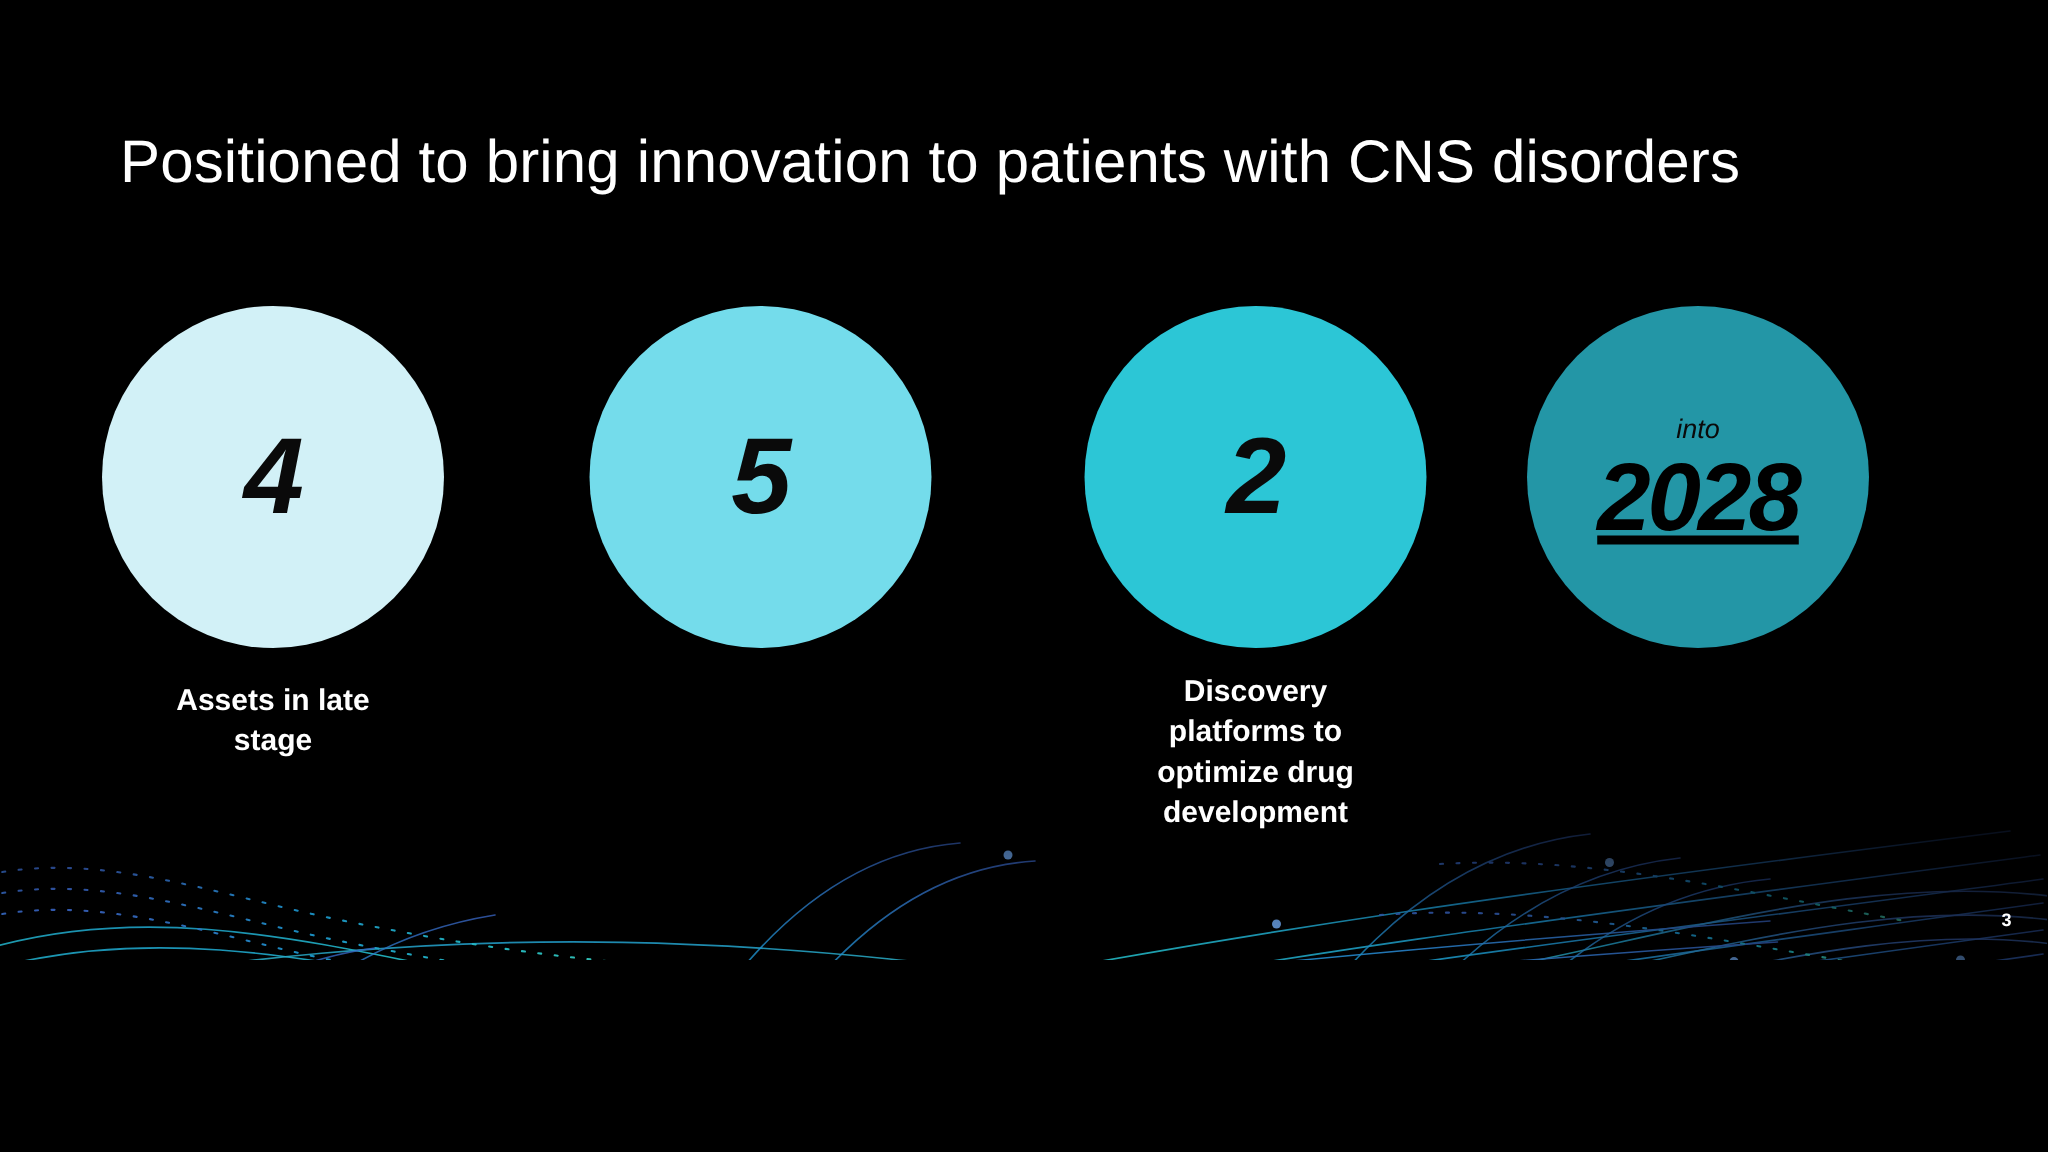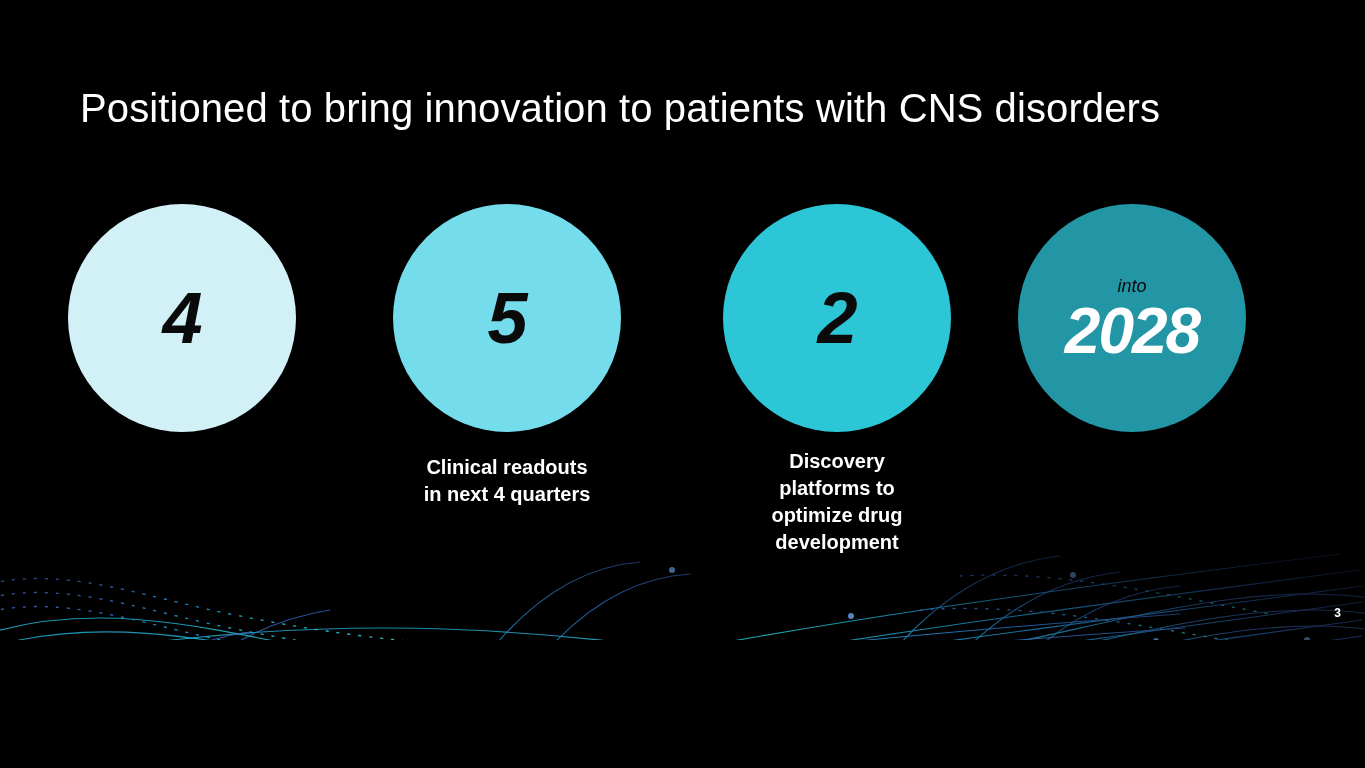--- a/index.html
+++ b/index.html
@@ -135,44 +135,44 @@
 <div id="slide" style="background: rgb(0, 0, 0);">
 
   <h1 id="slide-title" style="color: rgb(255, 255, 255);">Positioned to bring innovation to patients with CNS disorders</h1>
 
   <div id="stats-row">
 
     <div class="stat-item" id="stat-item-0">
       <div class="stat-circle" style="background: rgb(210, 241, 247);">
         <div class="stat-value" style="color: rgb(10, 10, 10);">4</div>
       </div>
+      <div class="stat-label">Assets in late
+stage</div>
     </div>
 
     <div class="stat-item" id="stat-item-1">
       <div class="stat-circle" style="background: rgb(116, 220, 235);">
         <div class="stat-value" style="color: rgb(10, 10, 10);">5</div>
       </div>
-      <div class="stat-label">Clinical readouts
-in next 4 quarters</div>
     </div>
 
     <div class="stat-item" id="stat-item-2">
       <div class="stat-circle" style="background: rgb(44, 198, 214);">
         <div class="stat-value" style="color: rgb(10, 10, 10);">2</div>
       </div>
       <div class="stat-label">Discovery
 platforms to
 optimize drug
 development</div>
     </div>
 
     <div class="stat-item" id="stat-item-3">
       <div class="stat-circle" style="background: rgb(35, 150, 166);">
         <div class="stat-prefix" style="color: rgb(10, 10, 10);">into</div>
-        <div class="stat-value wide" style="color: #ffffff;">2028</div>
+        <div class="stat-value wide" style="color: #000000; text-decoration: underline;">2028</div>
       </div>
     </div>
 
   </div>
 
   <div id="wave-graphic">
     <svg width="1365" height="228" viewBox="0 0 1365 228" xmlns="http://www.w3.org/2000/svg">
       <defs>
         <linearGradient id="meshGrad" x1="0" y1="0" x2="0" y2="1">
           <stop offset="0%" stop-color="#3f6fd8"></stop>

